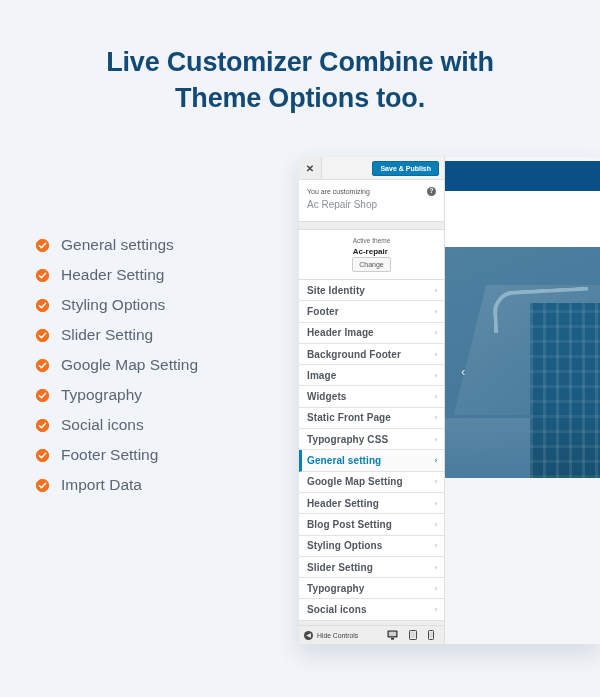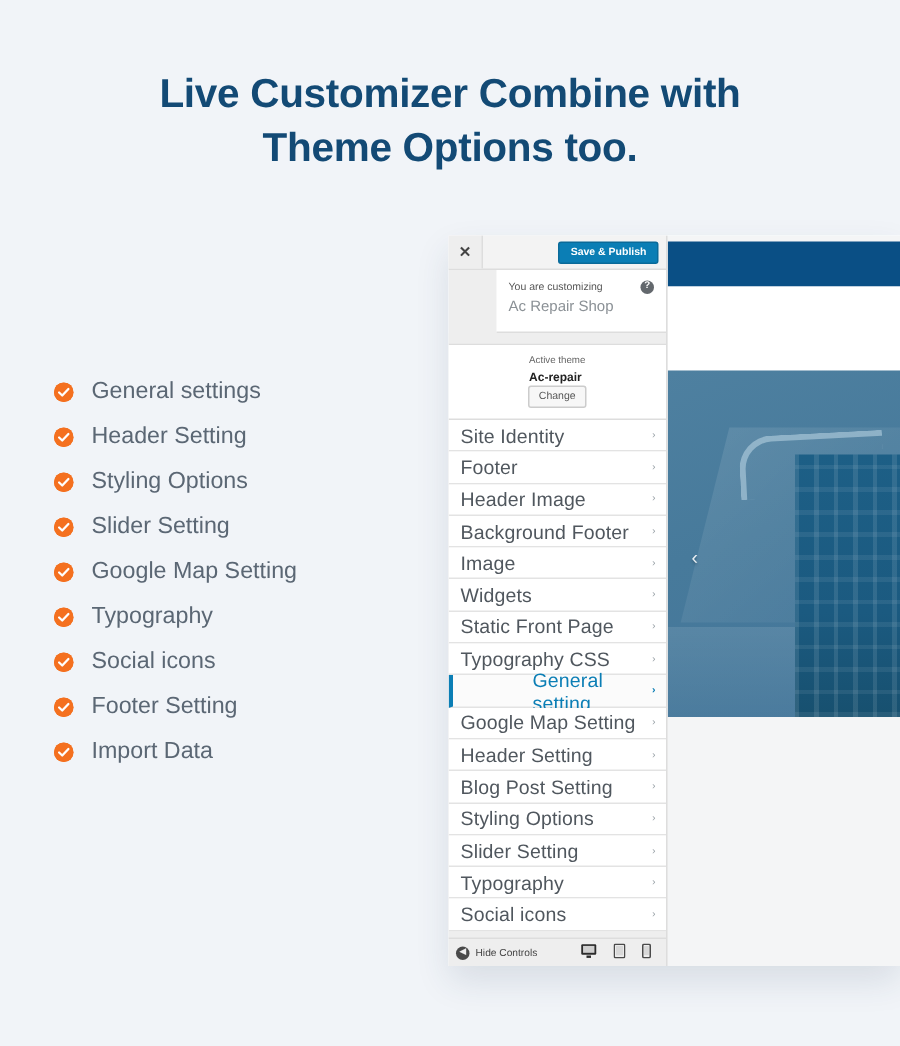--- a/index.html
+++ b/index.html
@@ -24,21 +24,21 @@
     color: #134a75;
     font-size: 27px;
     font-weight: bold;
     line-height: 36px;
     letter-spacing: -0.2px;
   }
 
   
   .features {
     position: absolute;
-    top: 246px; left: 36px;
+    top: 230px; left: 36px;
     width: 250px;
     list-style: none;
   }
   .feature-item {
     display: flex;
     align-items: center;
     height: 30px;
     margin-bottom: 0px;
   }
   .check-icon {
@@ -163,21 +163,20 @@
     padding: 3px 7px;
     border-radius: 2px;
     line-height: 1;
     margin-right: 2px;
   }
   .customizing {
     background: #fff;
     border-bottom: 1px solid #ddd;
     padding: 6px 8px 9px 8px;
     position: relative;
-    margin-left: 32px;
   }
   .customizing-label {
     font-size: 7px; color: #555; line-height: 11px;
   }
   .customizing-title {
     font-size: 10px; color: #8b9196; line-height: 14px; margin-top: 1px;
   }
   .help-icon {
     position: absolute; right: 8px; top: 7px;
     width: 9px; height: 9px; border-radius: 50%;
@@ -213,34 +212,34 @@
     background: #fff;
     border-bottom: 1px solid #e3e3e3;
     height: 21.3px;
     display: flex;
     align-items: center;
     justify-content: space-between;
     padding: 0 7px 0 8px;
     position: relative;
   }
   .menu-item .mi-label {
-    font-size: 13px;
+    font-size: 10px;
     color: #50575e;
-    font-weight: normal;
+    font-weight: bold;
     letter-spacing: 0.1px;
   }
   .menu-item .chev {
     font-size: 7px; color: #9aa2a8; line-height: 1;
   }
   .menu-item.active {
     background: #fbfbfb;
     border-left: 3px solid #0b7eb5;
     padding-left: 5px;
   }
-  .menu-item.active .mi-label { color: #0b7eb5; margin-left: 48px; }
+  .menu-item.active .mi-label { color: #0b7eb5; }
   .menu-item.active .chev { color: #0b7eb5; font-weight: bold; }
   .panel-bottom {
     flex: 0 0 19px;
     background: #eeeeee;
     border-top: 1px solid #ddd;
     display: flex;
     align-items: center;
     padding: 0 6px 0 5px;
   }
   .hide-controls {

